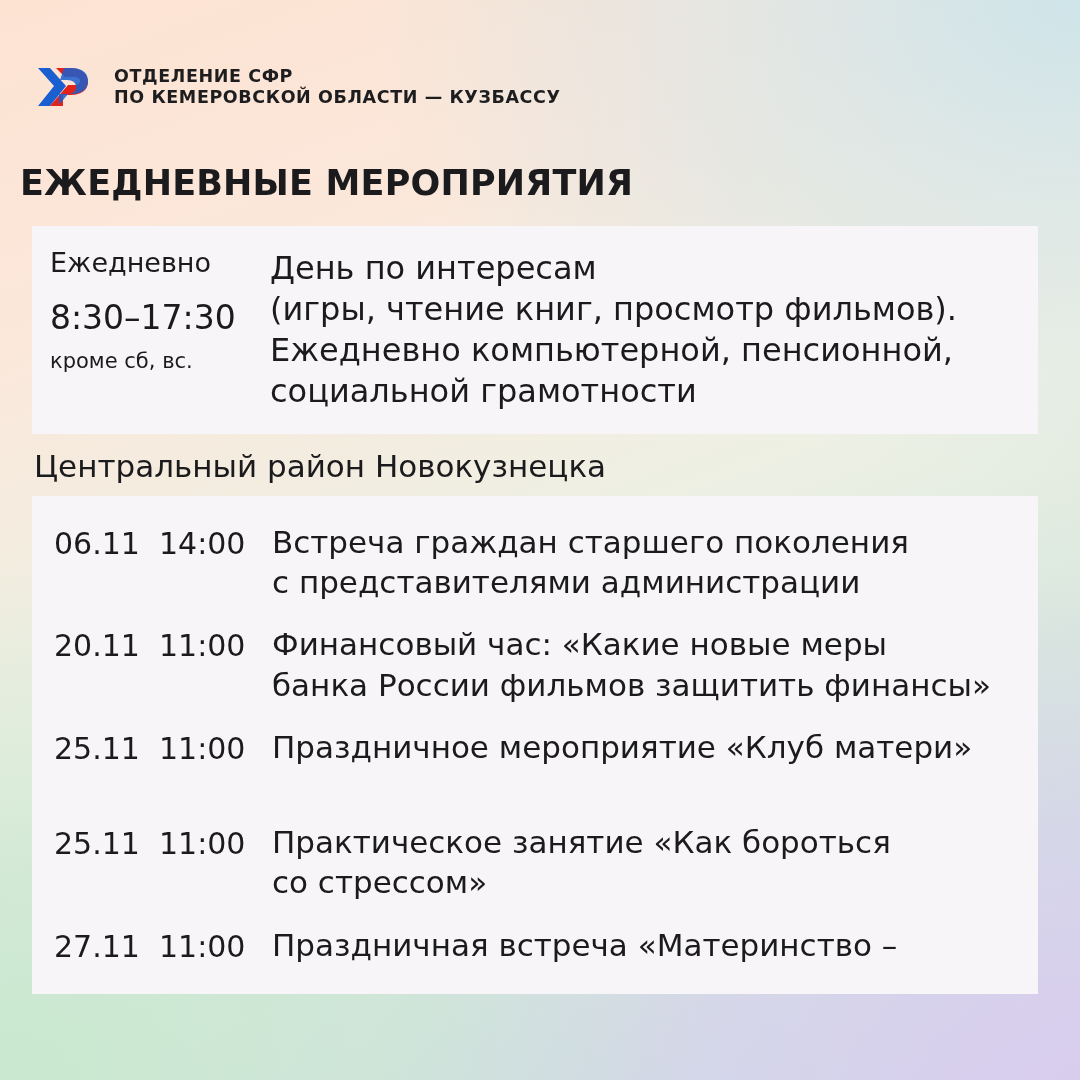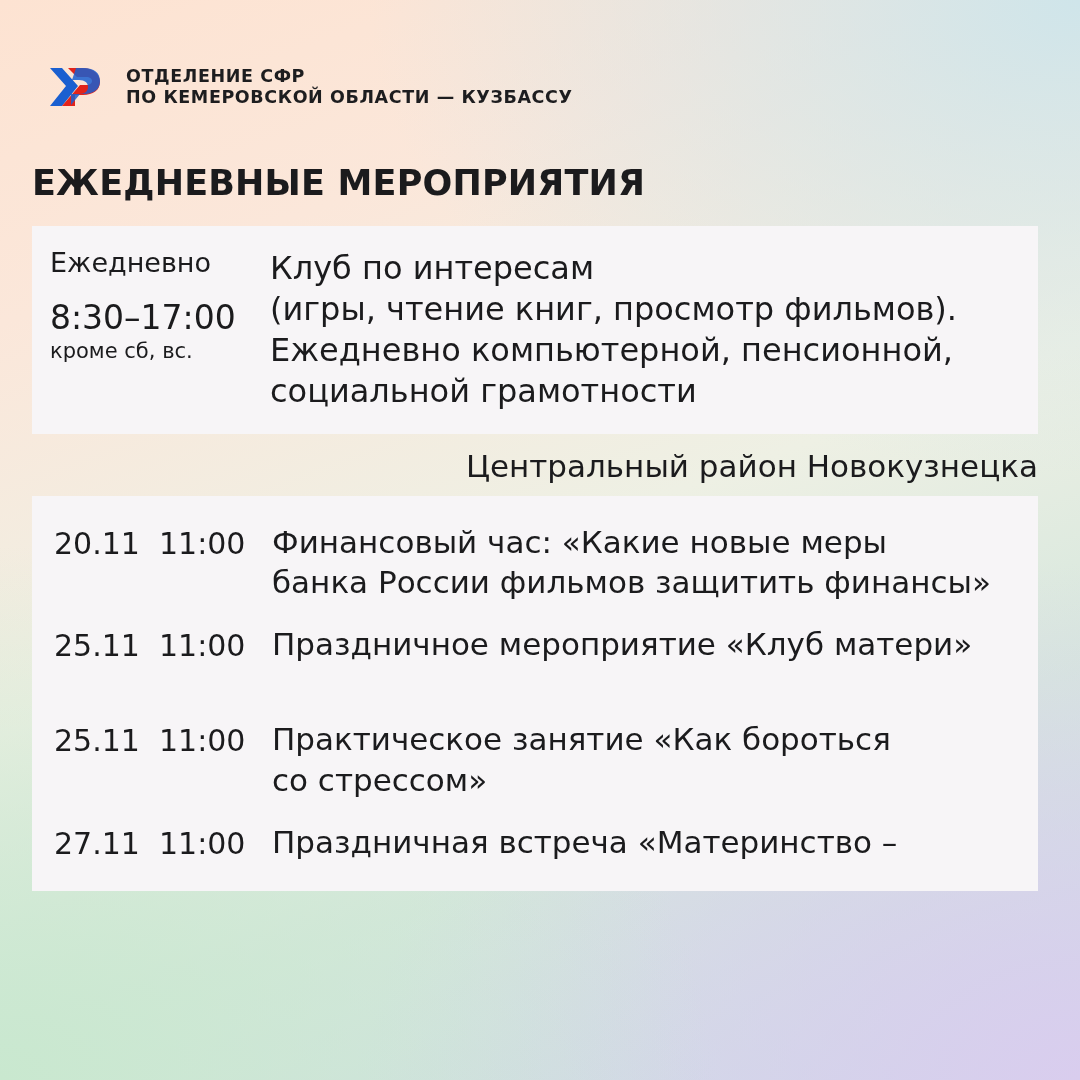--- a/index.html
+++ b/index.html
@@ -24,21 +24,21 @@
       radial-gradient(110% 80% at 100% 100%, #d9cdee 0%, rgba(217,205,238,0) 60%),
       radial-gradient(120% 80% at 100% 0%, #cfe5ea 0%, rgba(207,229,234,0) 55%),
       linear-gradient(160deg, #fde3d2 0%, #fbe7da 22%, #eef0e4 50%, #d6e7dd 72%, #ccd9e8 100%);
     overflow: hidden;
   }
 
   
   .header {
     position: absolute;
     top: 62px;
-    left: 46px;
+    left: 34px;
     display: flex;
     align-items: center;
     gap: 14px;
   }
   .logo-mark {
     position: relative;
     width: 66px;
     height: 50px;
     flex: 0 0 auto;
   }
@@ -55,21 +55,21 @@
     font-weight: 700;
     letter-spacing: 0.6px;
     color: #1d1d1f;
     white-space: nowrap;
   }
 
   
   .page-title {
     position: absolute;
     top: 163px;
-    left: 32px;
+    left: 20px;
     font-size: 35px;
     font-weight: 700;
     color: #1b1b1d;
     letter-spacing: 0.2px;
   }
 
   
   .content {
     position: absolute;
     top: 226px;
@@ -99,21 +99,21 @@
     font-size: 27px;
     line-height: 1.12;
   }
   .when-line-2 {
     font-size: 33px;
     line-height: 1.12;
     margin-top: 22px;
   }
   .when-note {
     font-size: 21px;
-    margin-top: 2px;
+    margin-top: 12px;
     color: #1b1b1d;
   }
 
   .what {
     flex: 1 1 auto;
     font-size: 32px;
     line-height: 1.28;
     color: #1b1b1d;
     padding-left: 2px;
   }
@@ -134,21 +134,20 @@
     font-size: 31px;
     line-height: 1.3;
     color: #1b1b1d;
   }
   .ev-what .ln { display: block; }
 
   .section-heading {
     font-size: 31px;
     color: #1b1b1d;
     margin: 14px 0 12px 2px;
-    text-align: right;
   }
 
   .card.district { padding: 26px 22px 28px 22px; }
   .card.district .row + .row { }
 </style>
 </head>
 <body>
 
 <div class="poster">
 
@@ -167,35 +166,42 @@
   </div>
 
   <div class="page-title">ЕЖЕДНЕВНЫЕ МЕРОПРИЯТИЯ</div>
 
   <div class="content">
 
     <div class="card daily">
       <div class="row">
         <div class="when">
           <div class="when-line-1">Ежедневно</div>
-          <div class="when-line-2">8:30–17:00</div>
+          <div class="when-line-2">8:30–17:30</div>
           <div class="when-note">кроме сб, вс.</div>
         </div>
         <div class="what">
-          <span class="ln">Клуб по интересам</span>
+          <span class="ln">День по интересам</span>
           <span class="ln">(игры, чтение книг, просмотр фильмов).</span>
           <span class="ln">Ежедневно компьютерной, пенсионной,</span>
           <span class="ln">социальной грамотности</span>
         </div>
       </div>
     </div>
 
     <div class="section-heading">Центральный район Новокузнецка</div>
     <div class="card district">
       <div class="row">
+        <div class="ev-when">06.11  14:00</div>
+        <div class="ev-what">
+          <span class="ln">Встреча граждан старшего поколения</span>
+          <span class="ln">с представителями администрации</span>
+        </div>
+      </div>
+      <div class="row">
         <div class="ev-when">20.11  11:00</div>
         <div class="ev-what">
           <span class="ln">Финансовый час: «Какие новые меры</span>
           <span class="ln">банка России фильмов защитить финансы»</span>
         </div>
       </div>
       <div class="row">
         <div class="ev-when">25.11  11:00</div>
         <div class="ev-what">
           <span class="ln">Праздничное мероприятие «Клуб матери»</span>

